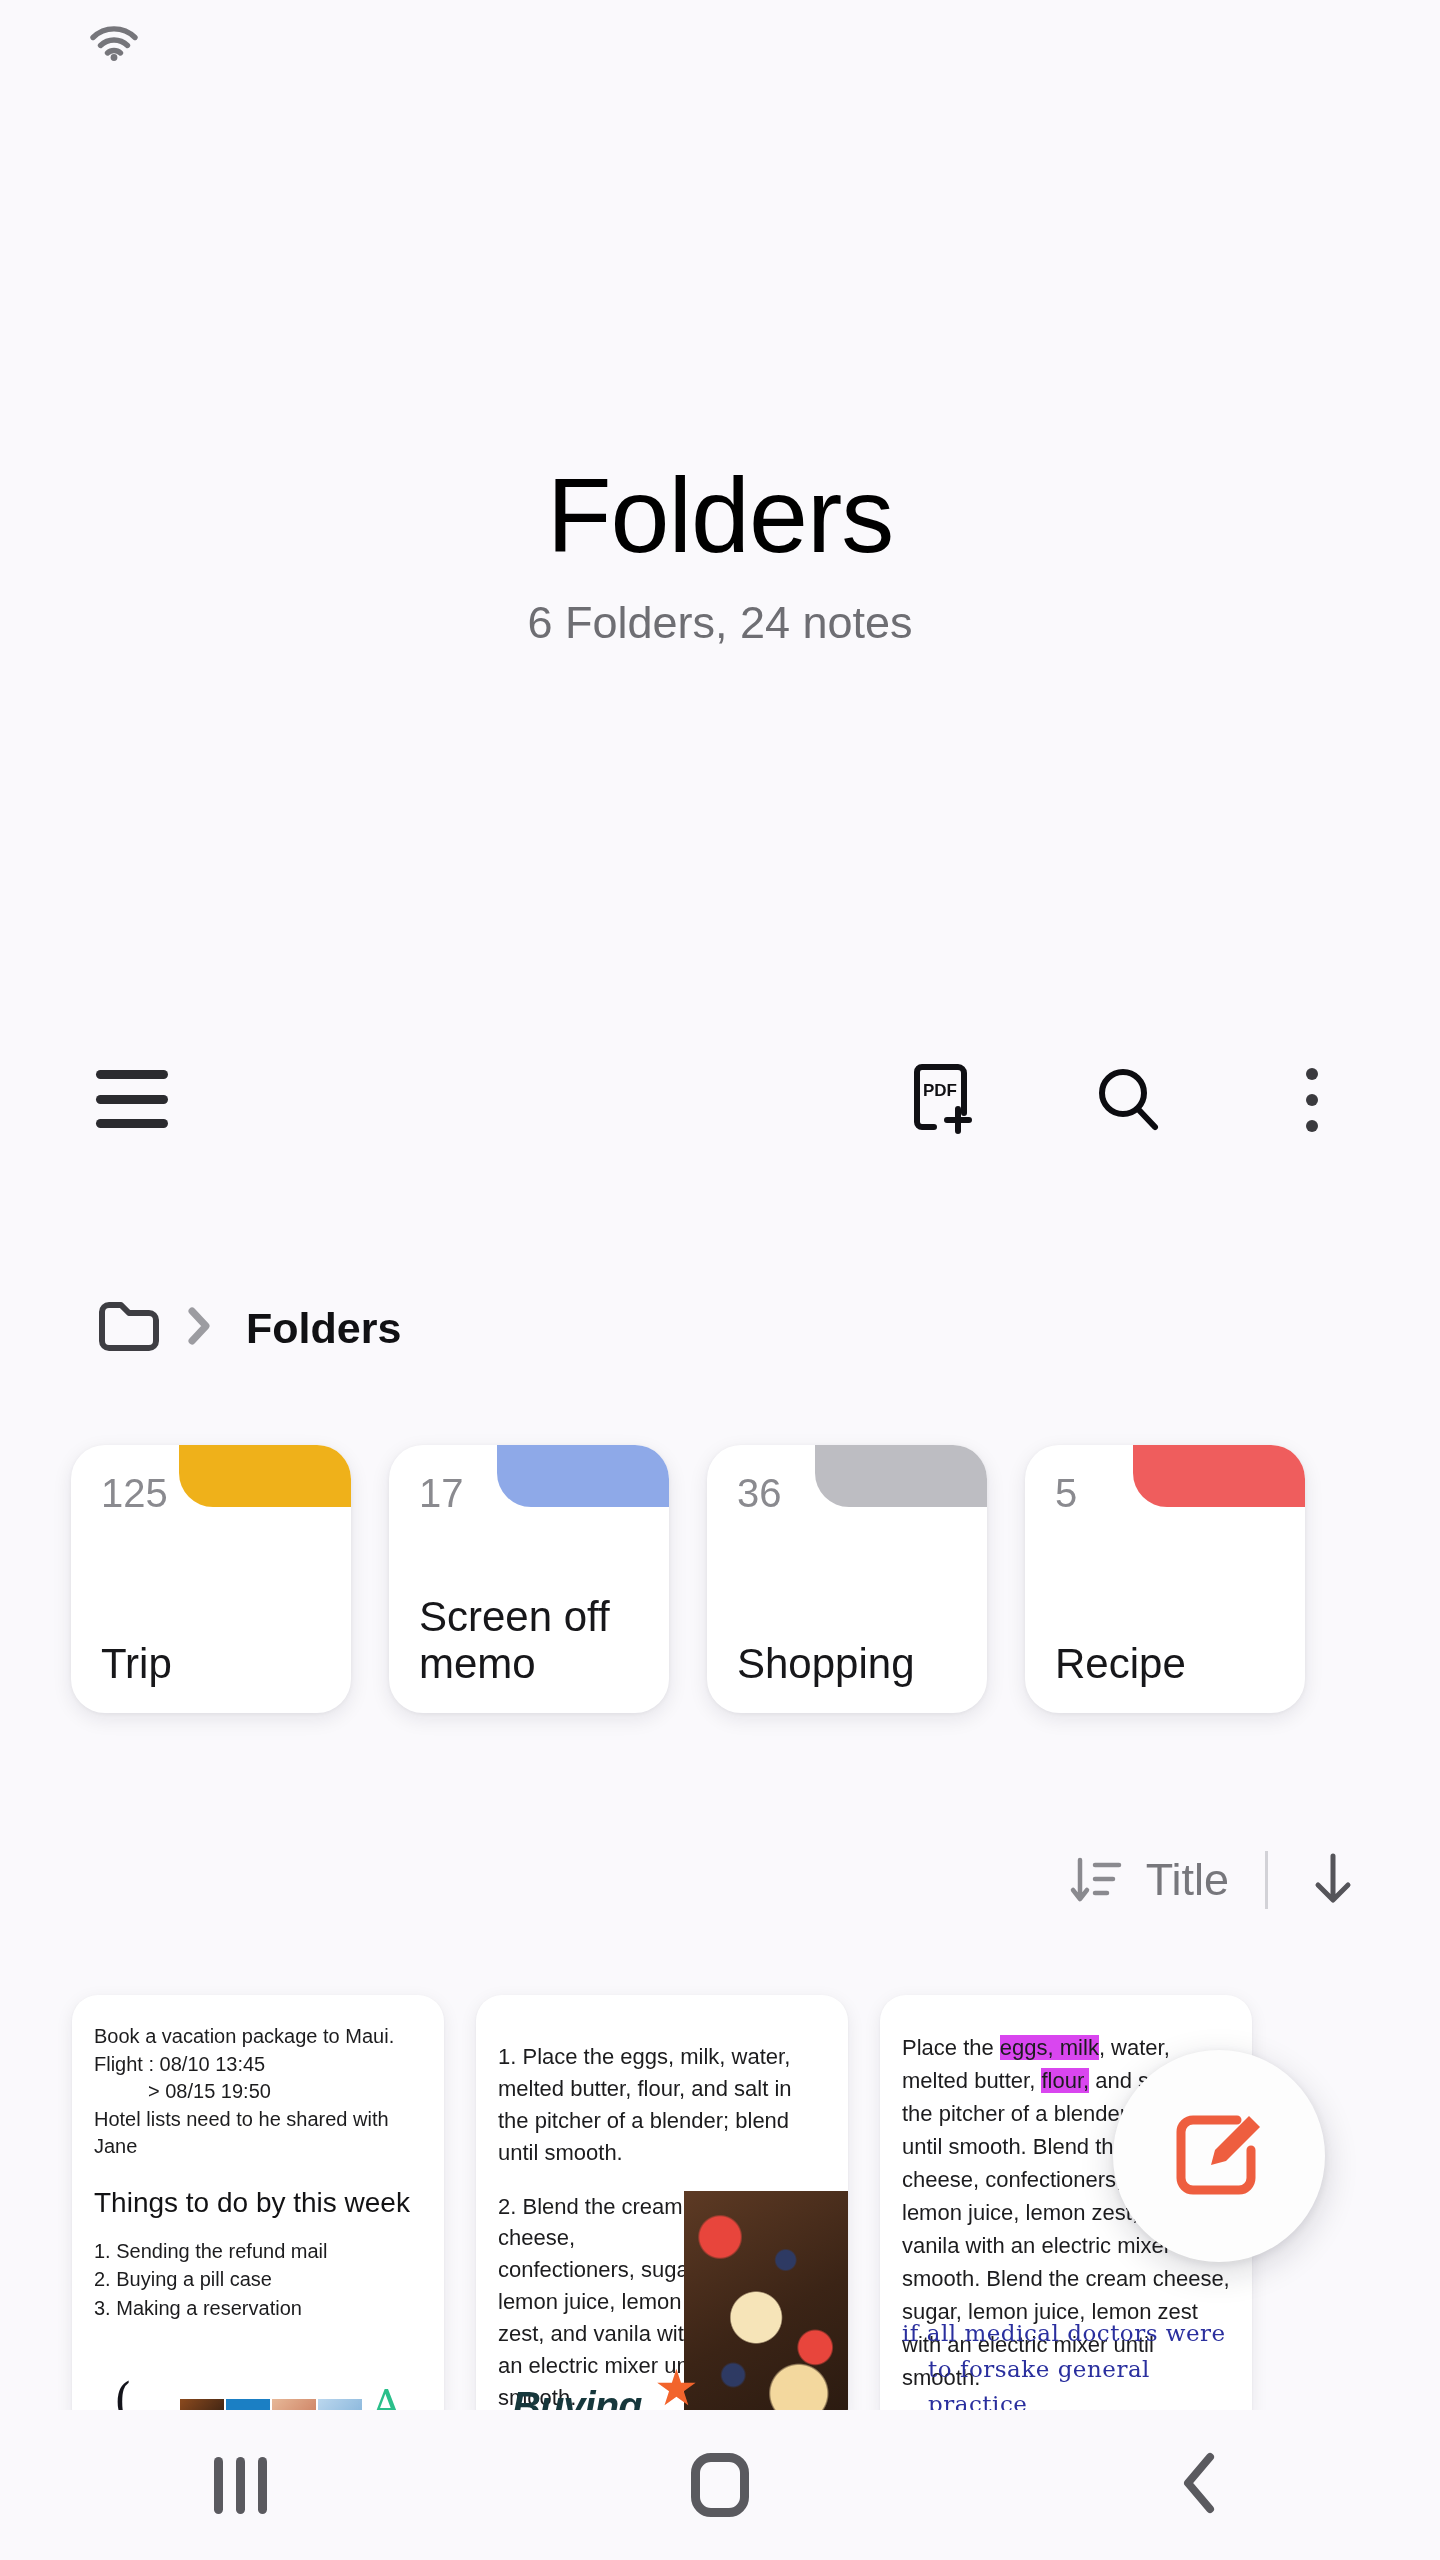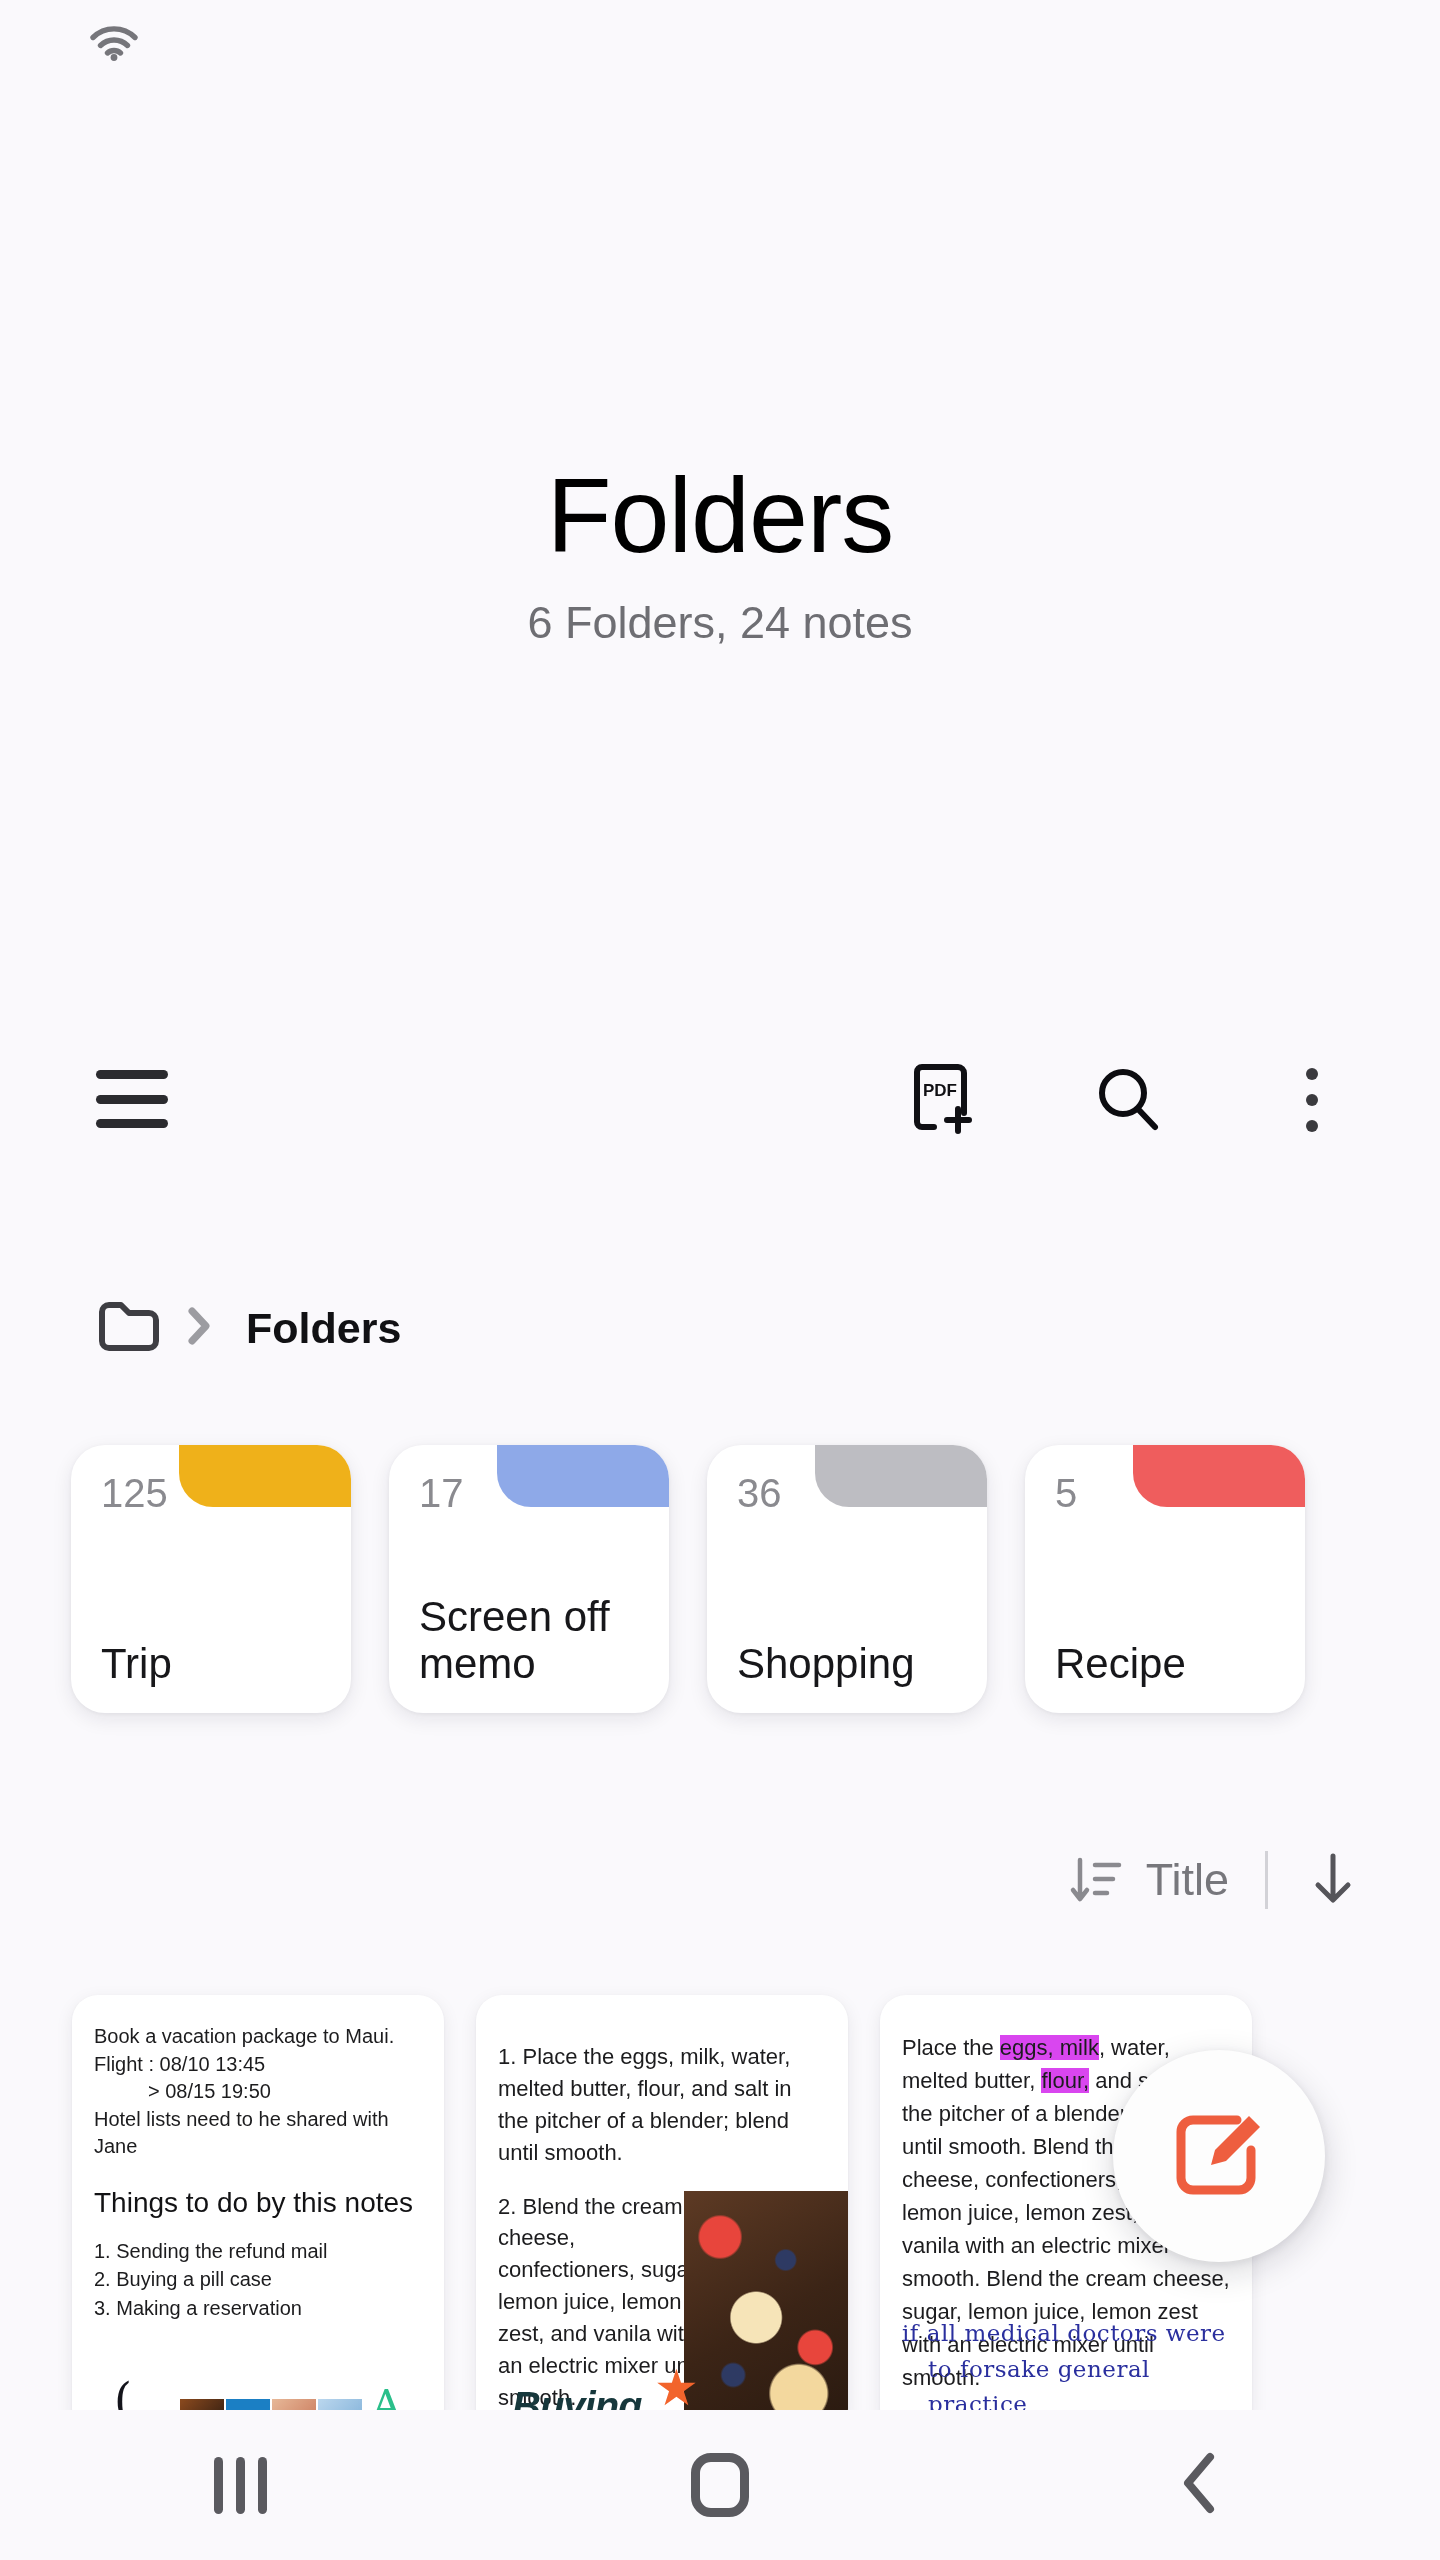--- a/index.html
+++ b/index.html
@@ -344,21 +344,21 @@
     </span>
   </div>
 
   <div class="notes-grid">
 
     <div class="note-card">
       <div class="note-line">Book a vacation package to Maui.</div>
       <div class="note-line">Flight  : 08/10 13:45</div>
       <div class="note-line" style="padding-left:54px;">&gt; 08/15 19:50</div>
       <div class="note-line">Hotel lists need to he shared with Jane</div>
-      <div class="note-head">Things to do by this notes</div>
+      <div class="note-head">Things to do by this week</div>
       <div class="note-small">1. Sending the refund mail</div>
       <div class="note-small">2. Buying a pill case</div>
       <div class="note-small">3. Making a reservation</div>
       <span class="doodle-paren">(</span>
       <div class="thumb-row">
         <span class="thumb t1"></span>
         <span class="thumb t2"></span>
         <span class="thumb t3"></span>
         <span class="thumb t4"></span>
       </div>

